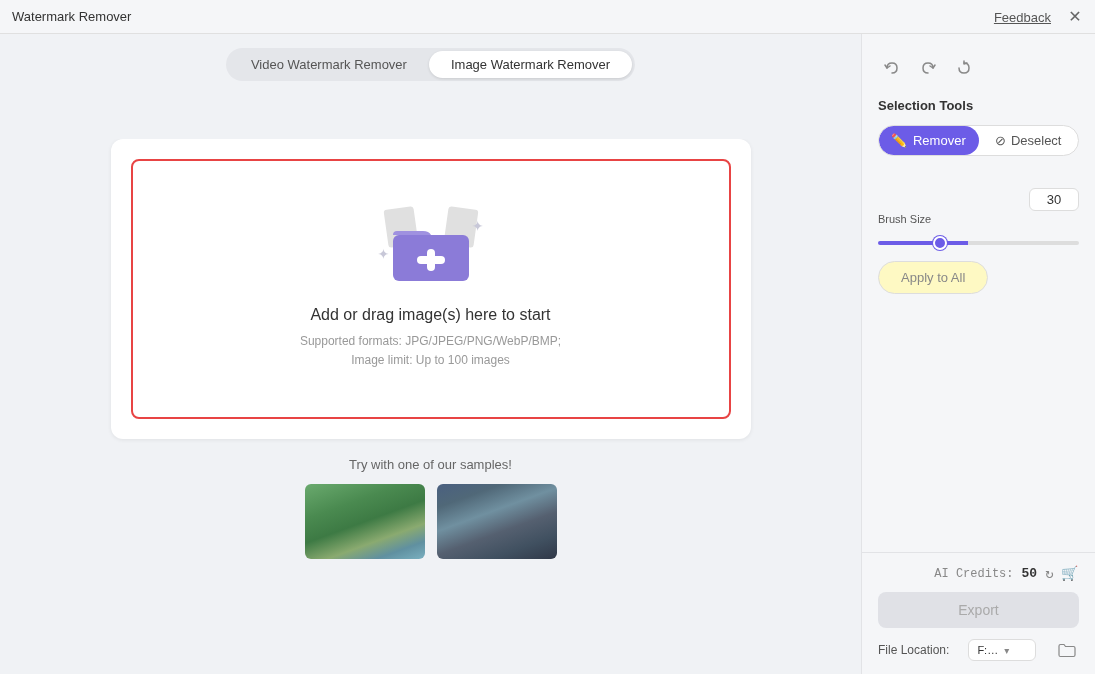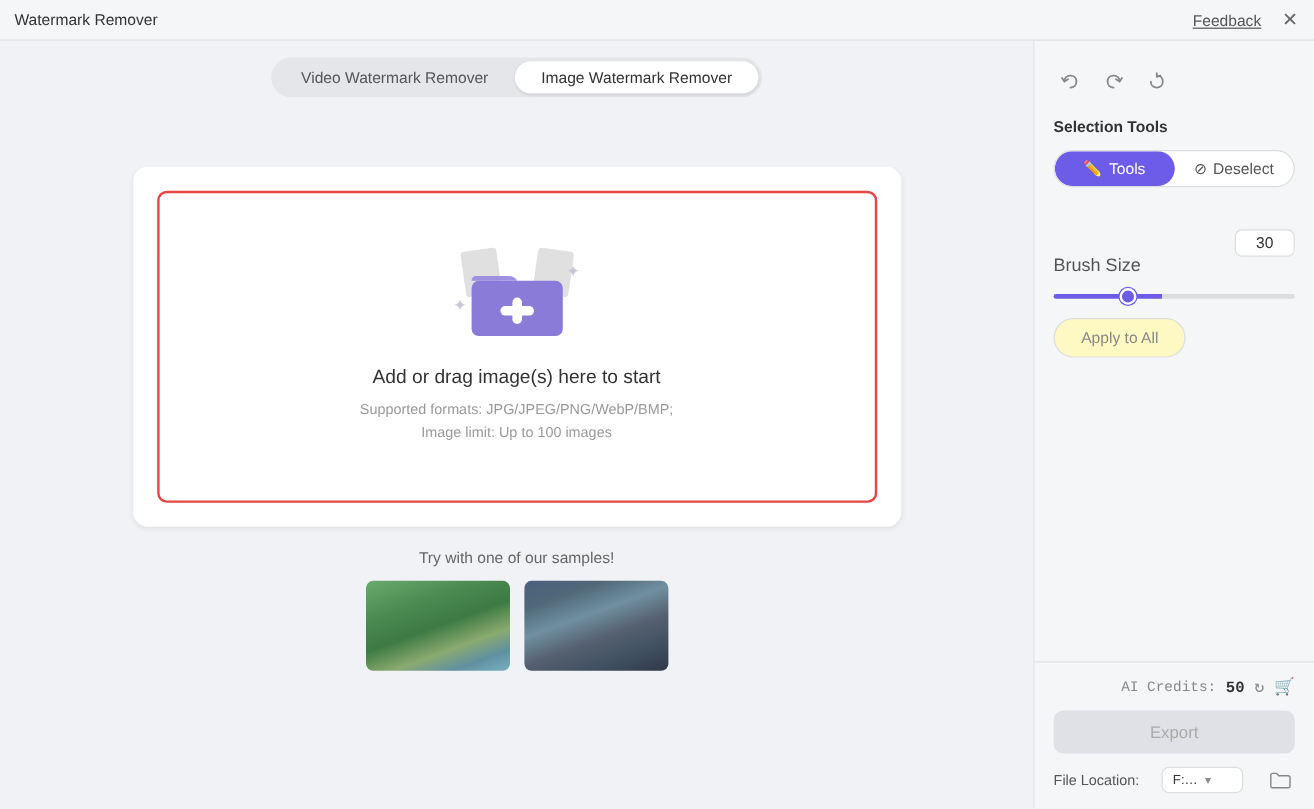--- a/index.html
+++ b/index.html
@@ -295,21 +295,21 @@
     }
 
     
     .brush-row {
       display: flex;
       align-items: center;
       justify-content: space-between;
       margin-bottom: 6px;
     }
     .brush-label {
-      font-size: 15px;
+      font-size: 11px;
       color: #555;
       margin-top: 39px;
     }
     .brush-value {
       background: #fff;
       border: 1px solid #ddd;
       border-radius: 6px;
       padding: 3px 10px;
       font-size: 13px;
       color: #333;
@@ -526,21 +526,21 @@
           </svg>
         </button>
       </div>
 
       
       <div class="section-title">Selection Tools</div>
 
       <div class="selection-btns">
         <button class="sel-btn active">
           <span>✏️</span>
-          <span>Tools</span>
+          <span>Remover</span>
         </button>
         <button class="sel-btn">
           <span>⊘</span>
           <span>Deselect</span>
         </button>
       </div>
 
       
       <div class="brush-row">
         <span class="brush-label">Brush Size</span>

